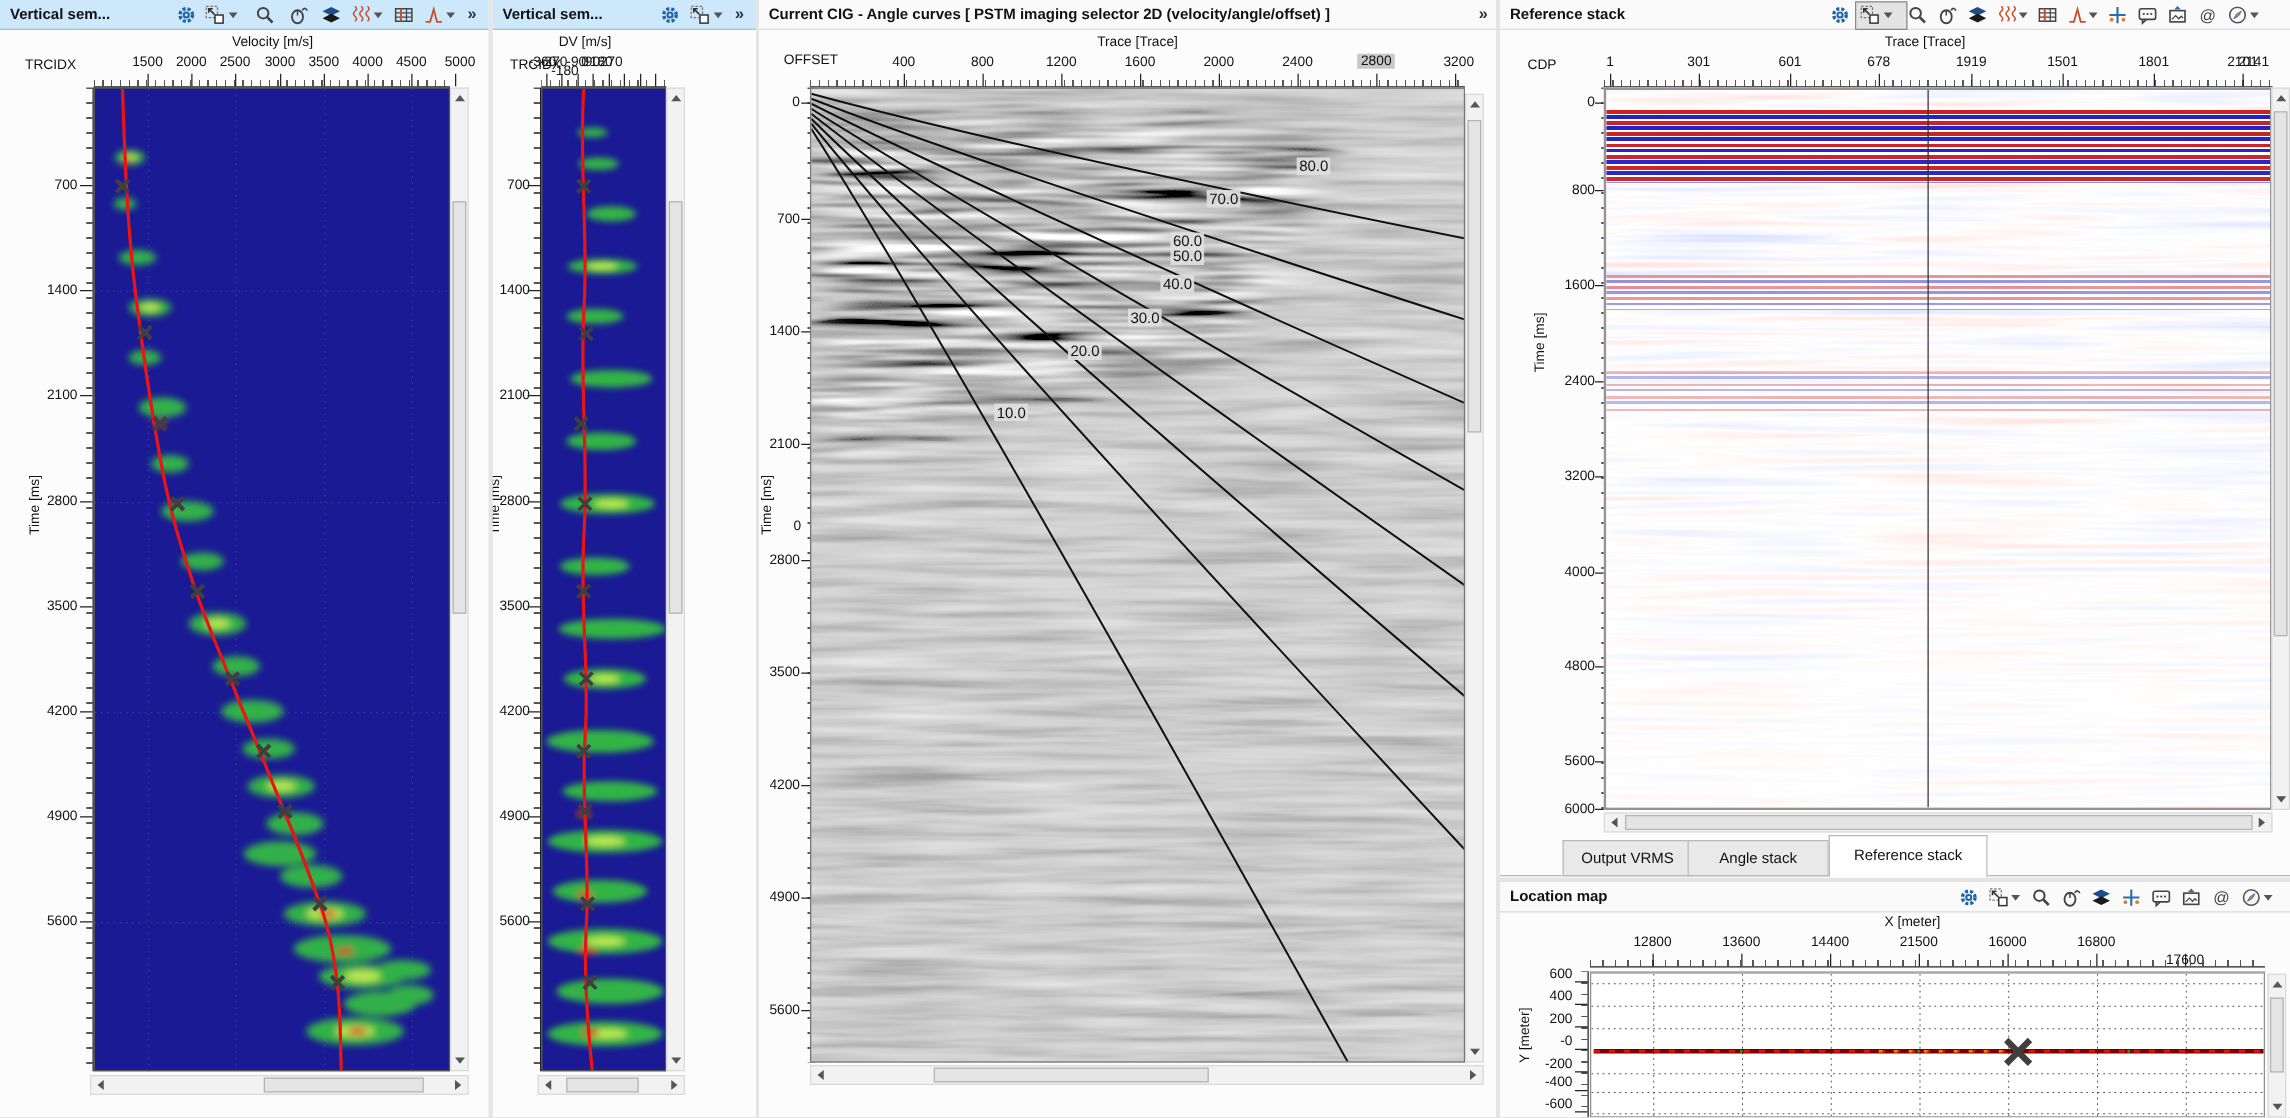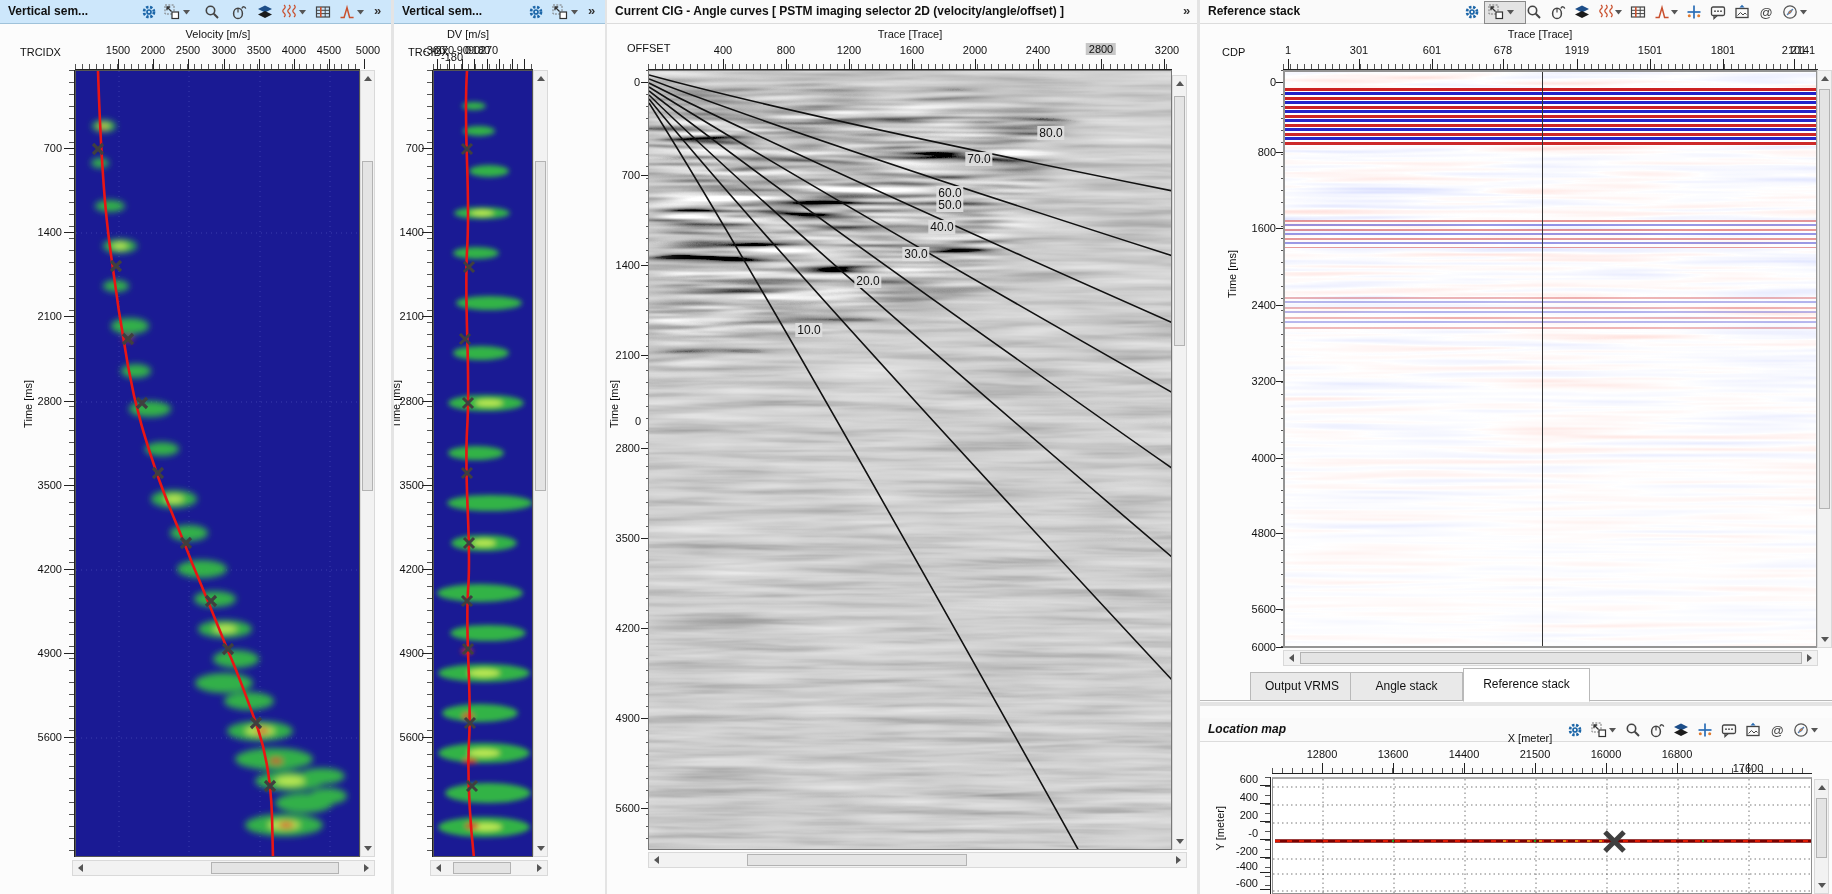--- a/index.html
+++ b/index.html
@@ -707,21 +707,21 @@
       <i class="arr arr-right" style="right:5px;top:3px"></i>
     </div>
 
     <div class="tabline"></div>
     <div class="tab" style="left:30px;width:104px;margin-left:20px;">Output VRMS</div>
     <div class="tab" style="left:150px;width:113px;">Angle stack</div>
     <div class="tab active" style="left:263px;width:127px;">Reference stack</div>
     <div class="gap" style="left:0;top:702px;width:632px;height:4px;"></div>
 
     <div style="position:absolute;left:0;top:706px;width:632px;height:188px;background:#fcfcfc;">
-      <div class="phdr gray" style="top:12px;font-style:italic;">
+      <div class="phdr gray" style="top:0;">
         <span class="ptitle">Location map</span>
         <span class="icon" style="left:366px">
             <svg>
               <use href="#i-gear"></use>
             </svg>
           </span>
         <span class="icon" style="left:390px">
             <svg>
               <use href="#i-expand"></use>
             </svg>

